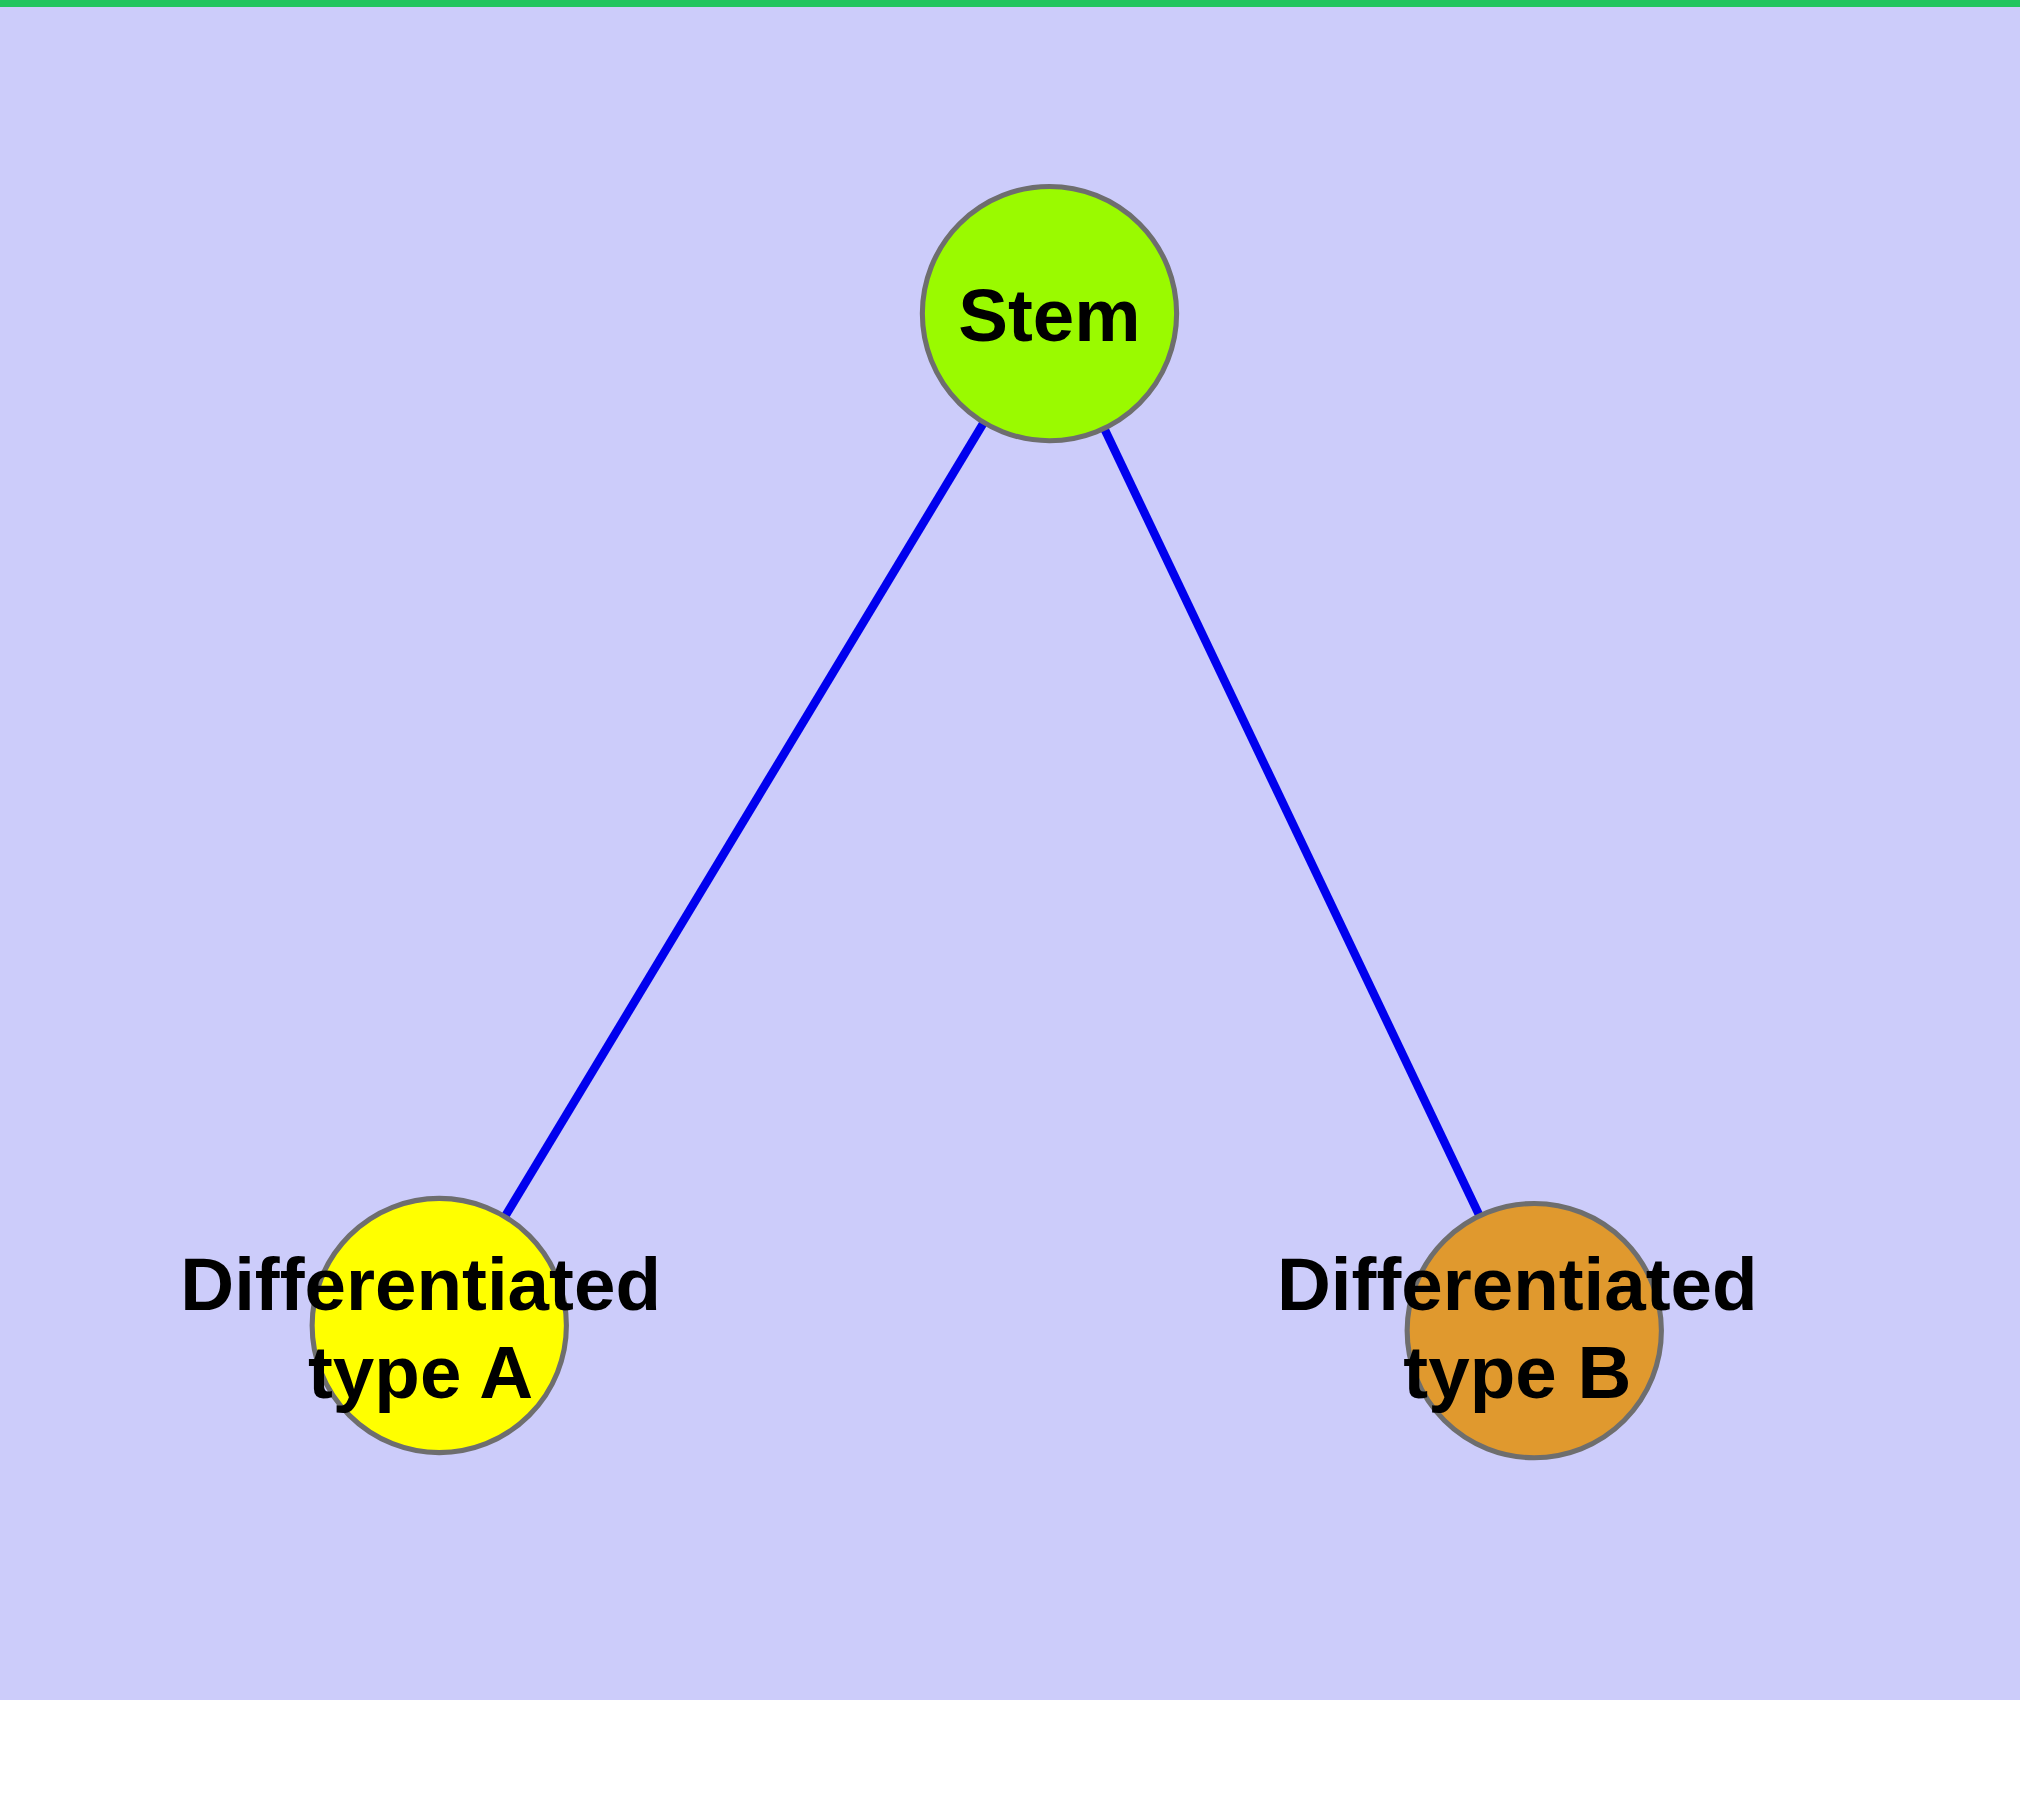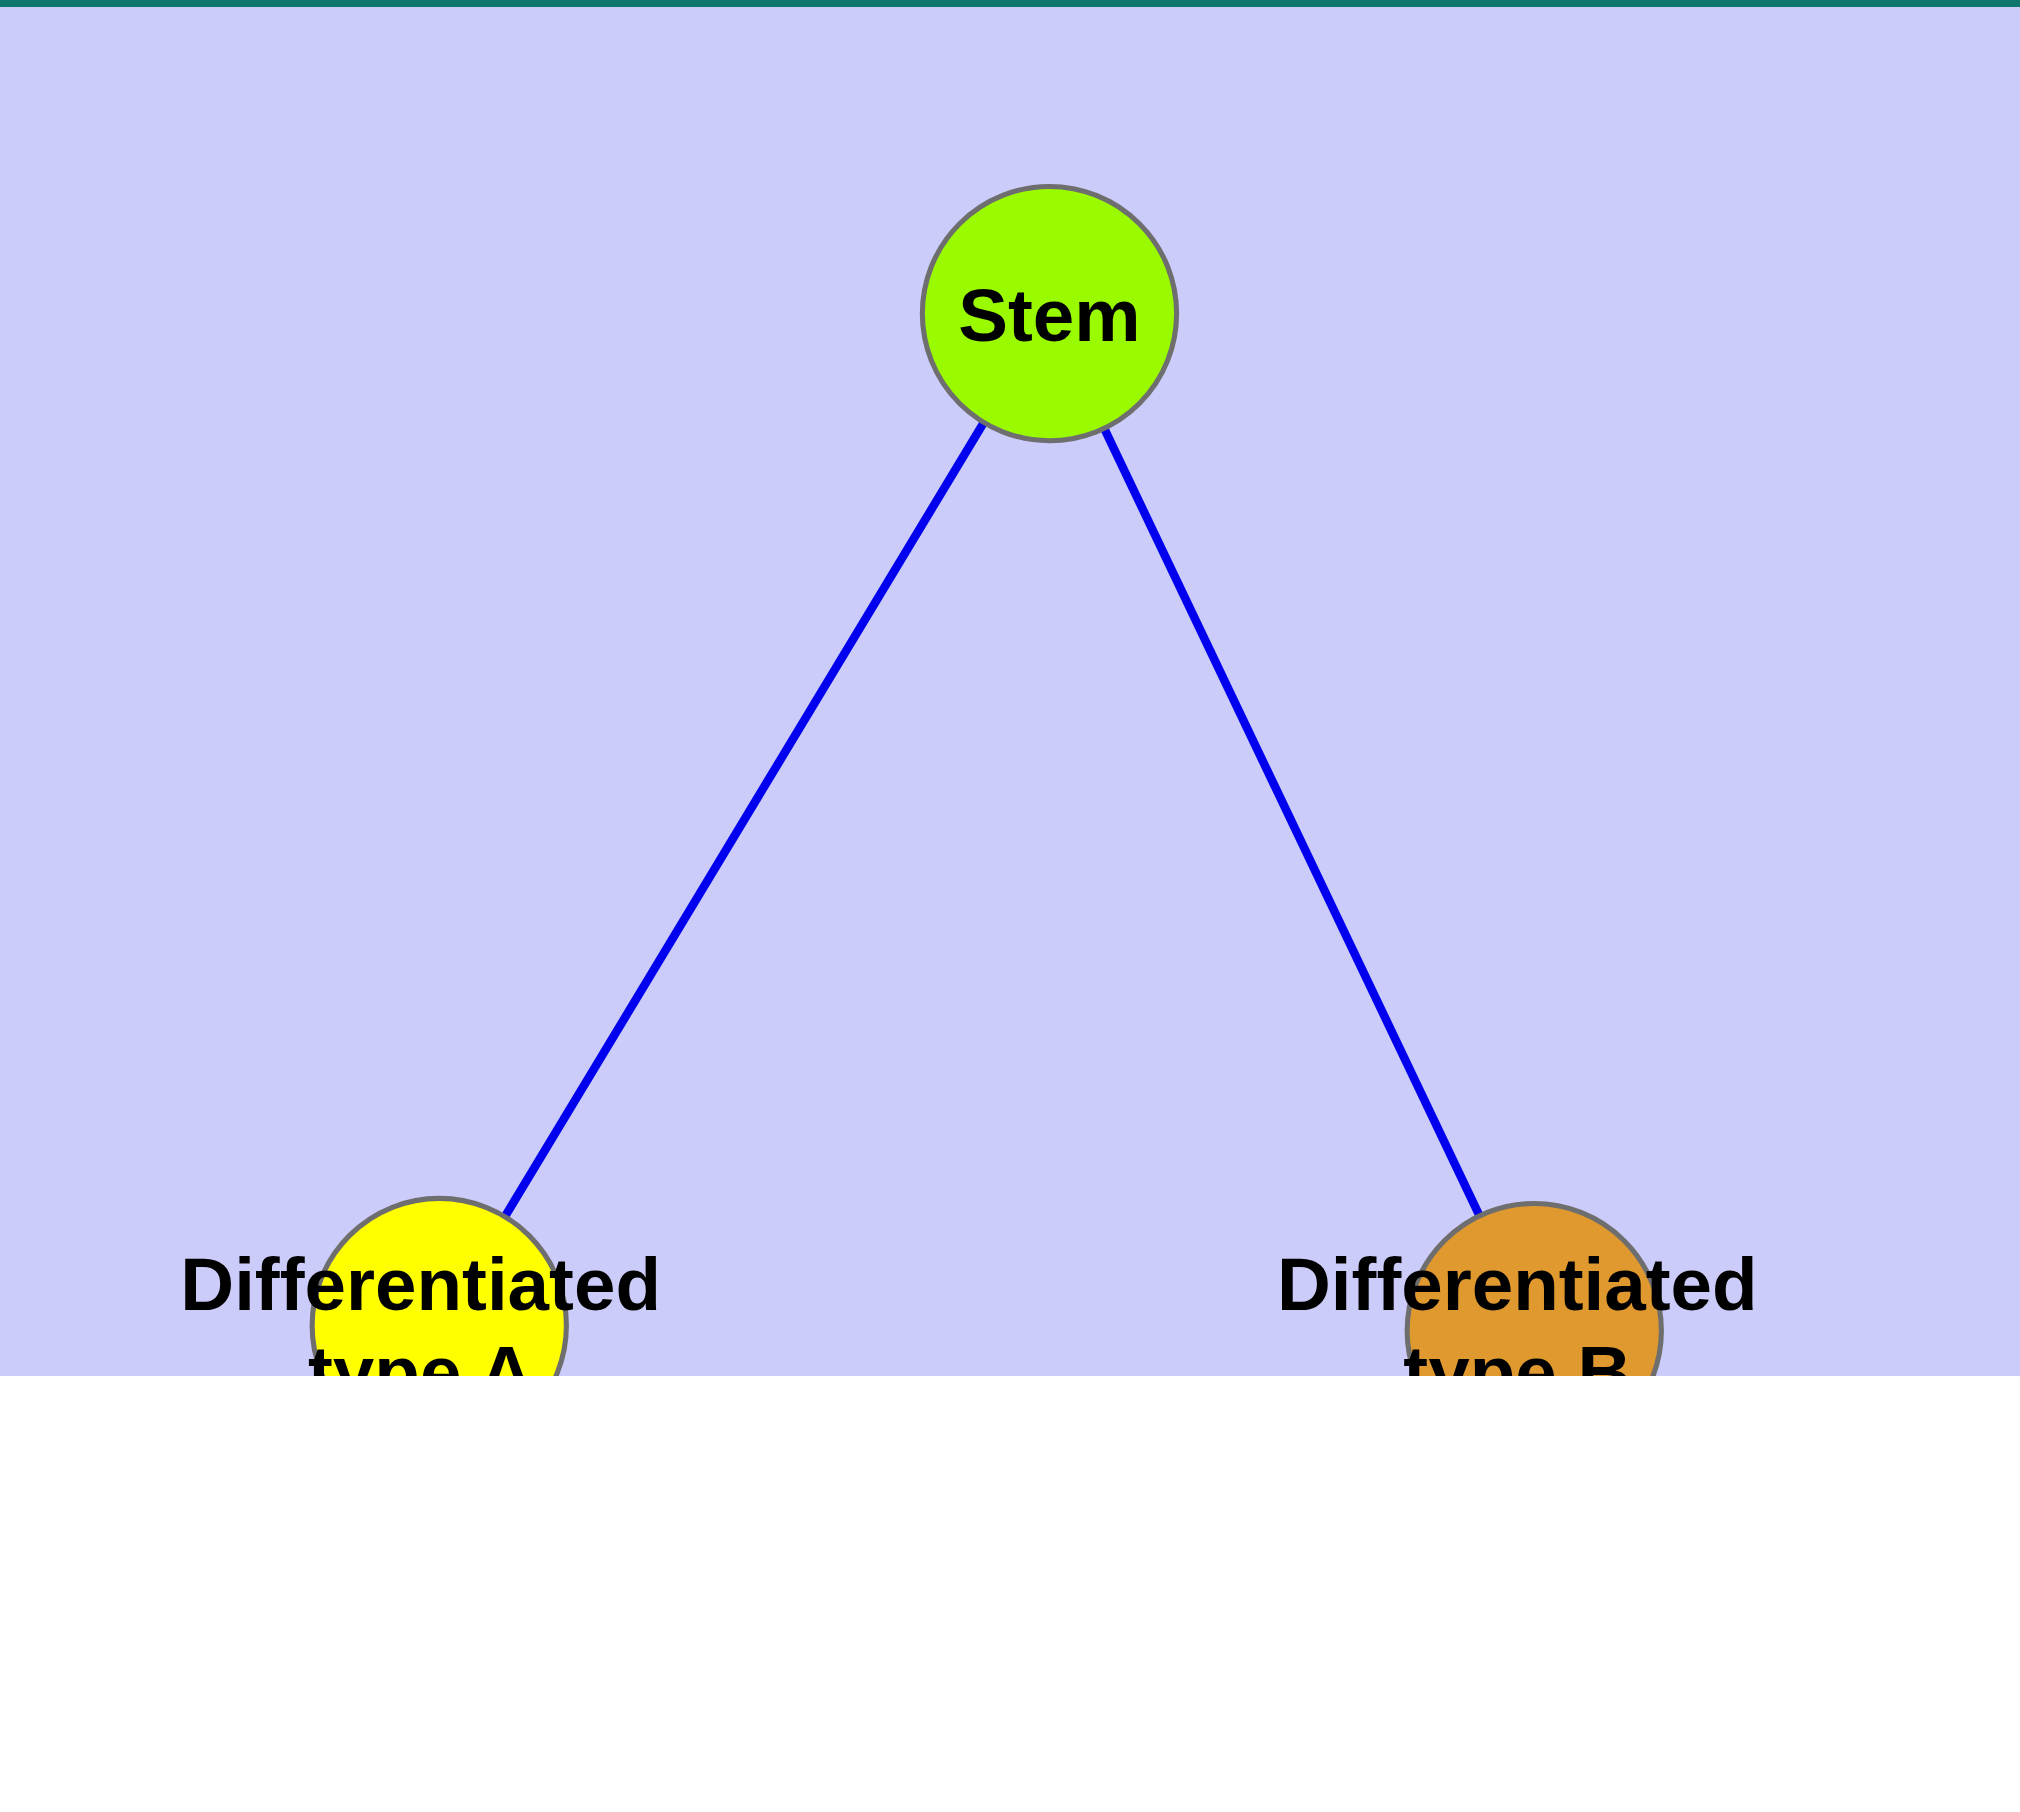--- a/index.html
+++ b/index.html
@@ -50,21 +50,21 @@
     font-size: 88px;
     fill: #000000;
     text-anchor: middle;
     dominant-baseline: alphabetic;
     white-space: pre;
   }
 </style>
 </head>
 <body>
 
-<div id="canvas-root" style="width: 2021px; height: 1376px; background: #0f766e;">
+<div id="canvas-root" style="width: 2021px; height: 1700px; background: #22c55e;">
 
   <div id="graph-background" style="background: rgb(204, 204, 250); top: 6.8px; width: 2021px; height: 1805px;"></div>
 
   <svg id="graph-svg" viewBox="0 0 2384 2138" xmlns="http://www.w3.org/2000/svg" style="width: 2021px; height: 1812px;">
 
     <g>
       <line class="edge-line" x1="1238" y1="370" x2="518" y2="1564" stroke="#0000ee" stroke-width="10"></line>
       <line class="edge-line" x1="1238" y1="370" x2="1810" y2="1570" stroke="#0000ee" stroke-width="10"></line>
     </g>
 

